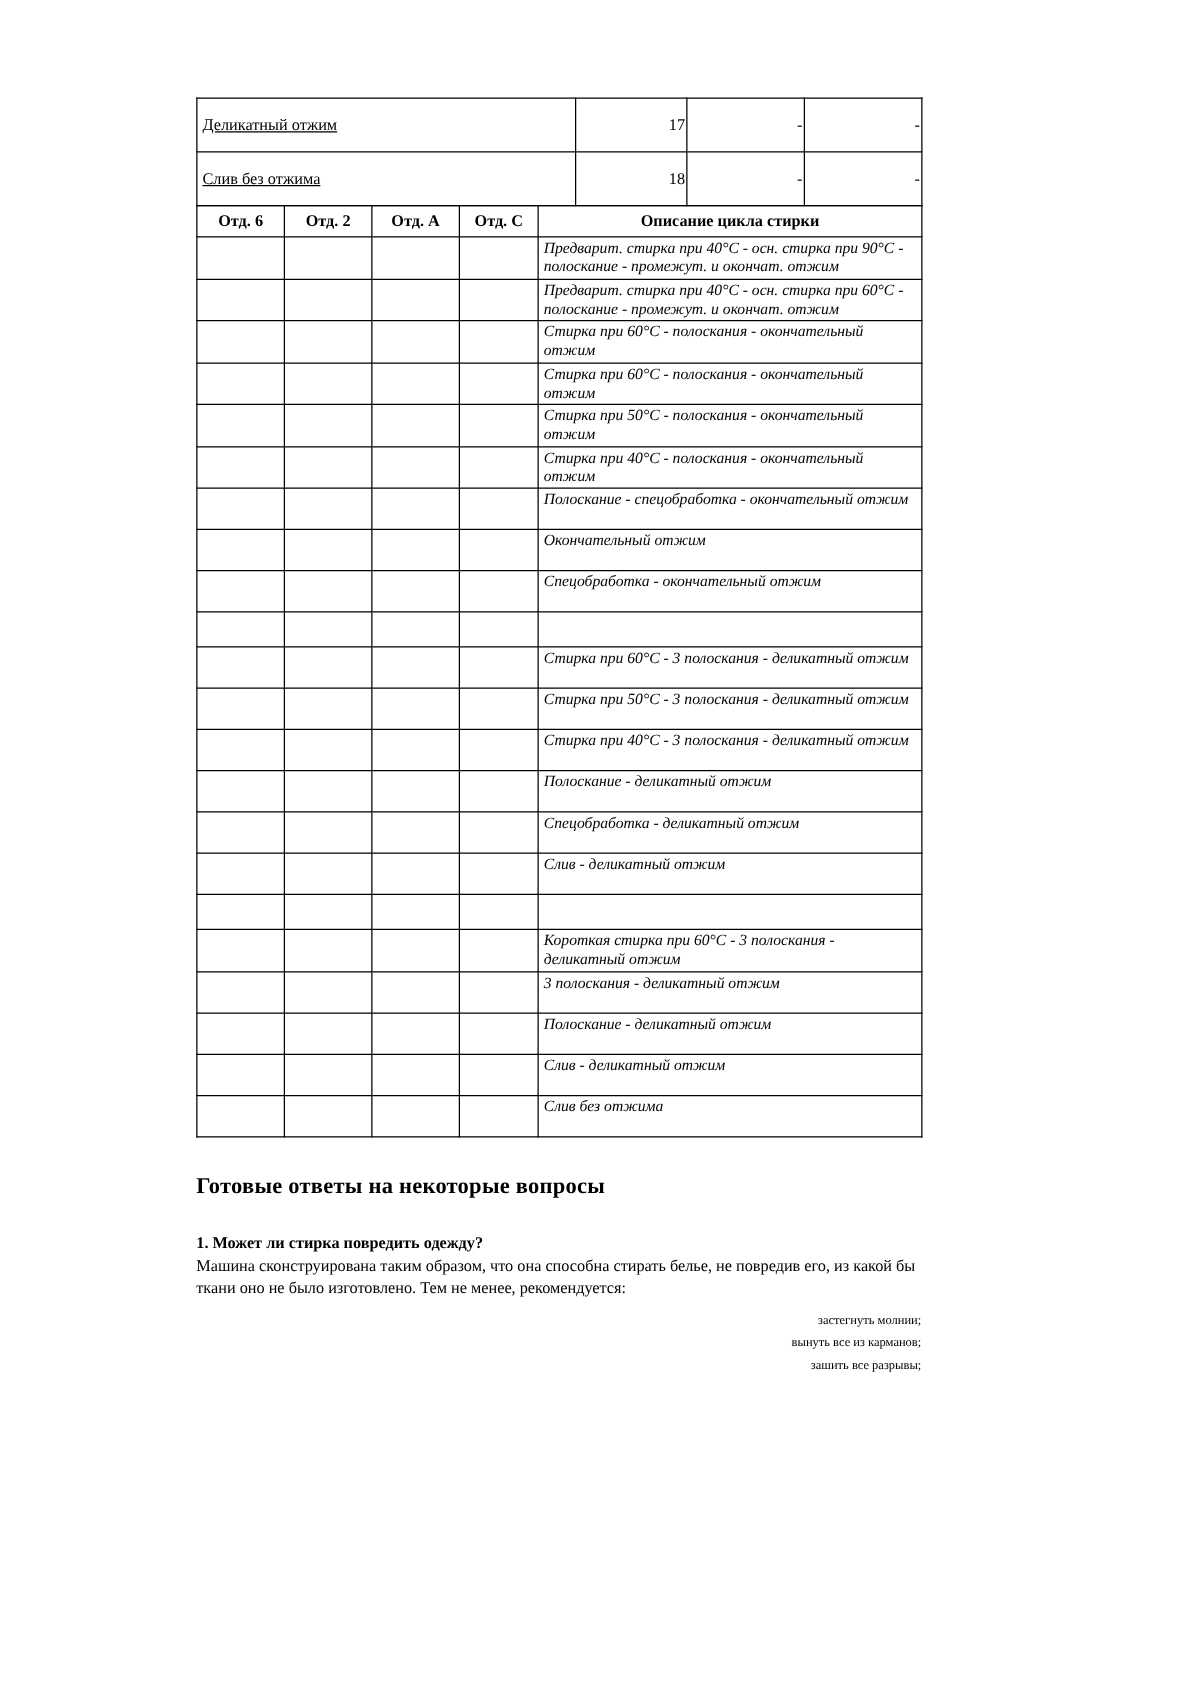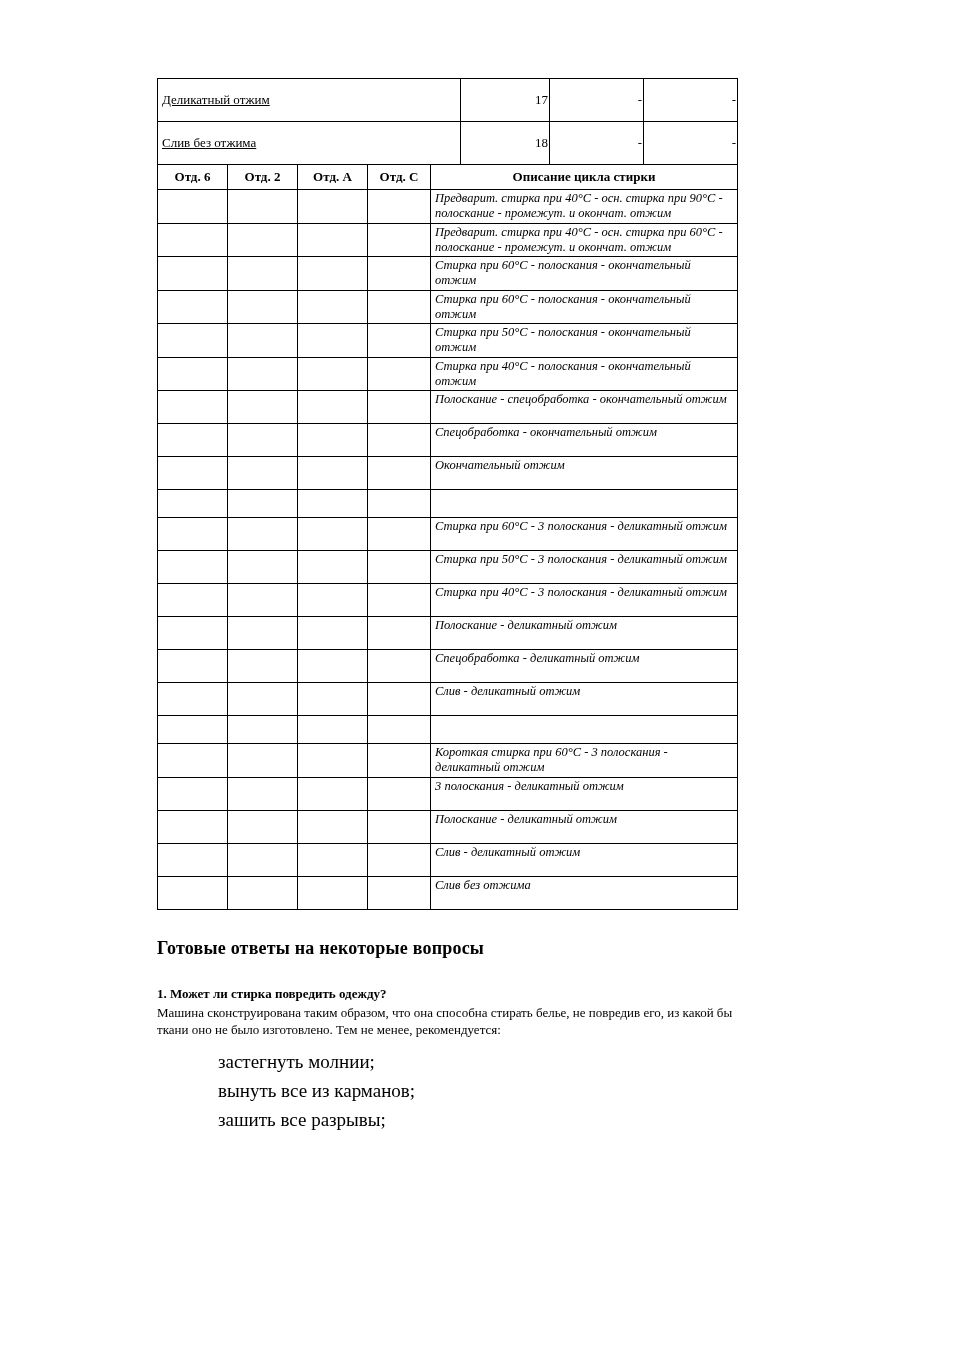--- a/index.html
+++ b/index.html
@@ -28,21 +28,21 @@
     vertical-align: middle; height: 25px; padding: 1px 2px;
   }
   .cycle-table tbody tr { height: 33px; font-style: italic; }
   .cycle-table tbody tr.short { height: 28px; }
   .cycle-table td { vertical-align: top; padding: 1px 4px; font-size: 12.5px; line-height: 1.22; }
 
   h1.section-heading { font-size: 18px; font-weight: bold; margin: 28px 0 0 0; letter-spacing: 0.2px; }
   .q-title { font-size: 13px; font-weight: bold; margin-top: 27px; }
   .q-body { font-size: 13px; margin-top: 2px; line-height: 1.32; }
   .q-list { margin-top: 13px; margin-left: 61px; }
-  .q-list .item { font-size: 19px; margin-bottom: 7px; }
+  .q-list .item { font-size: 10px; margin-bottom: 7px; text-align: right; }
 </style>
 </head>
 <body>
 
 <div class="content">
 
   <table class="top-table">
     <colgroup>
         <col style="width:303px">
         <col style="width:89px">
@@ -130,28 +130,28 @@
           <td></td>
           <td></td>
           <td></td>
           <td>Полоскание - спецобработка - окончательный отжим</td>
         </tr>
       <tr>
           <td></td>
           <td></td>
           <td></td>
           <td></td>
+          <td>Окончательный отжим</td>
+        </tr>
+      <tr>
+          <td></td>
+          <td></td>
+          <td></td>
+          <td></td>
           <td>Спецобработка - окончательный отжим</td>
-        </tr>
-      <tr>
-          <td></td>
-          <td></td>
-          <td></td>
-          <td></td>
-          <td>Окончательный отжим</td>
         </tr>
       <tr class="short">
           <td></td>
           <td></td>
           <td></td>
           <td></td>
           <td></td>
         </tr>
       <tr>
           <td></td>

